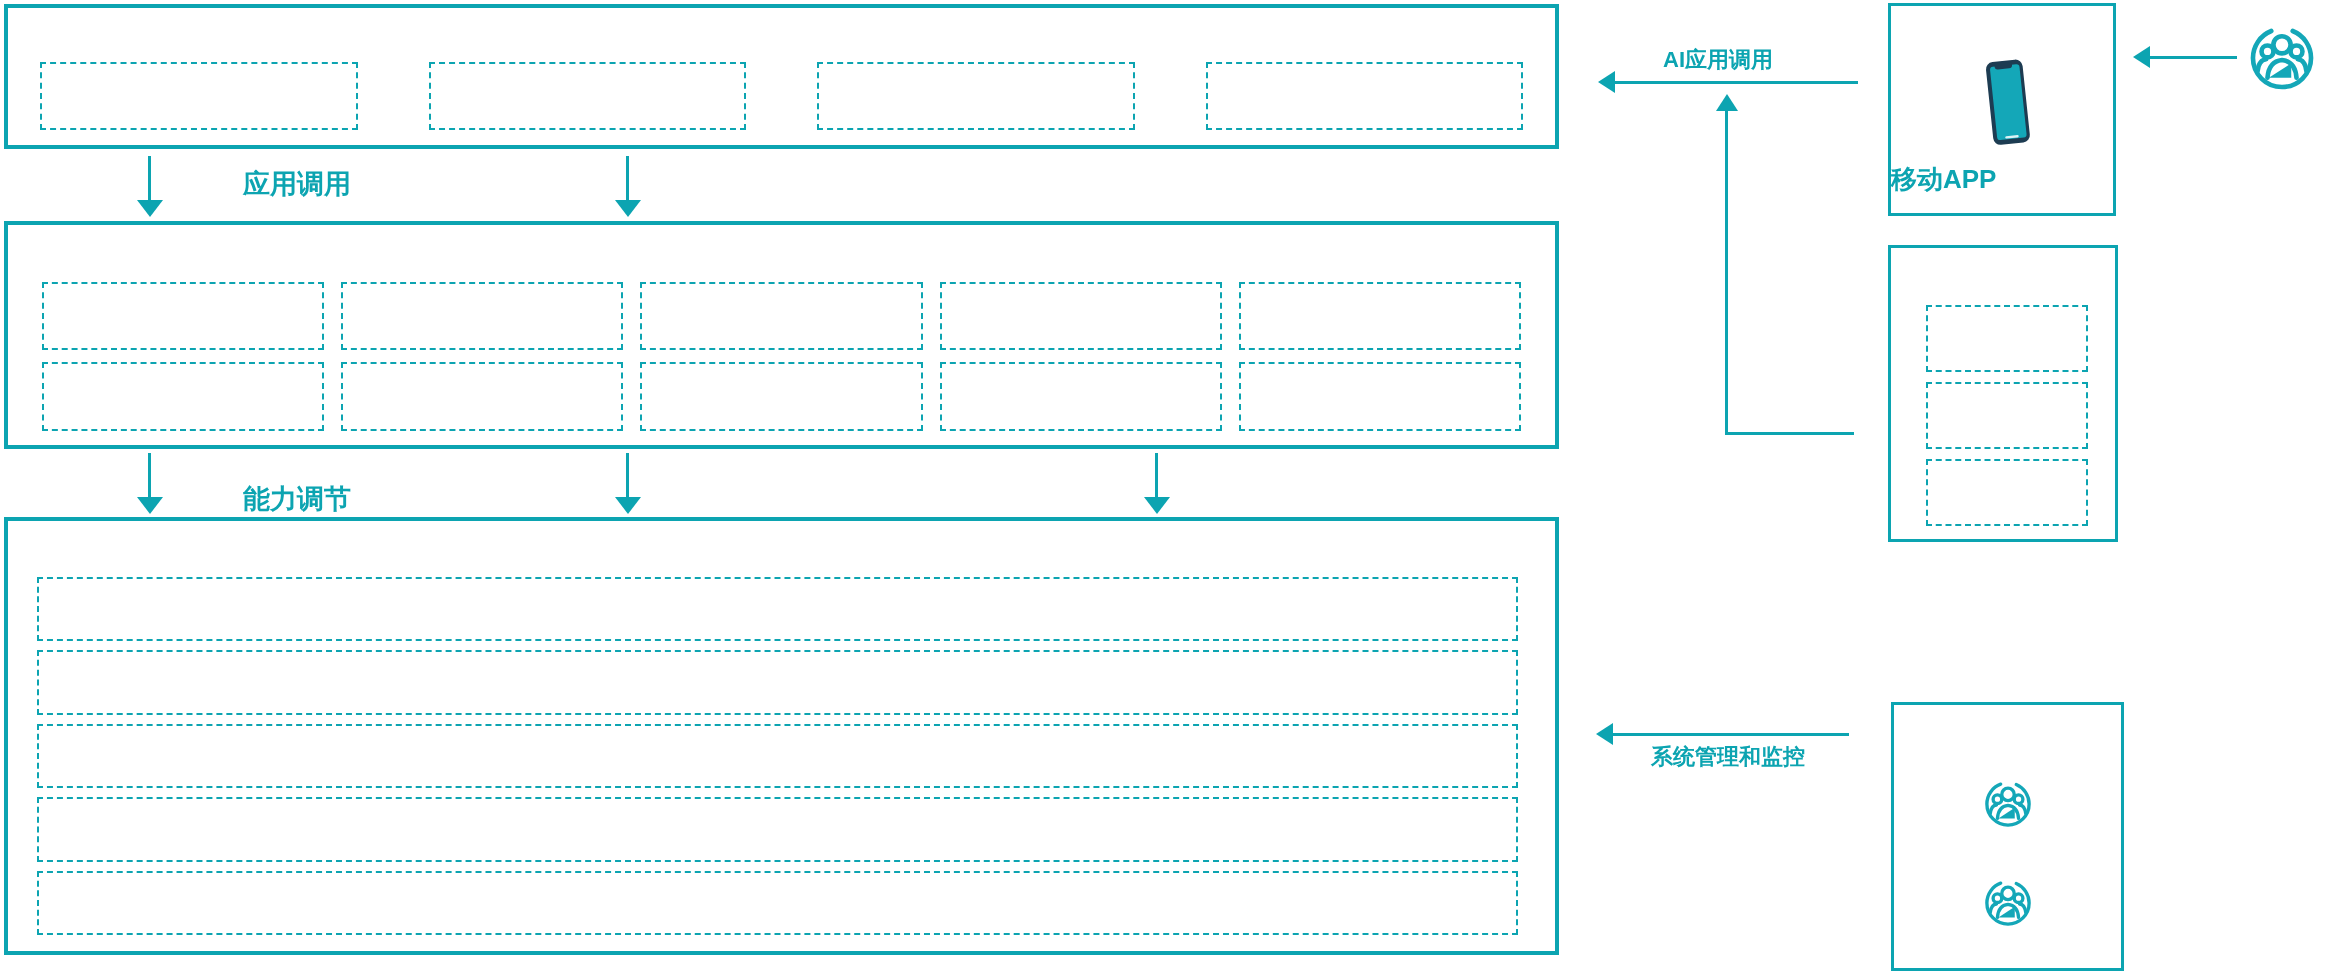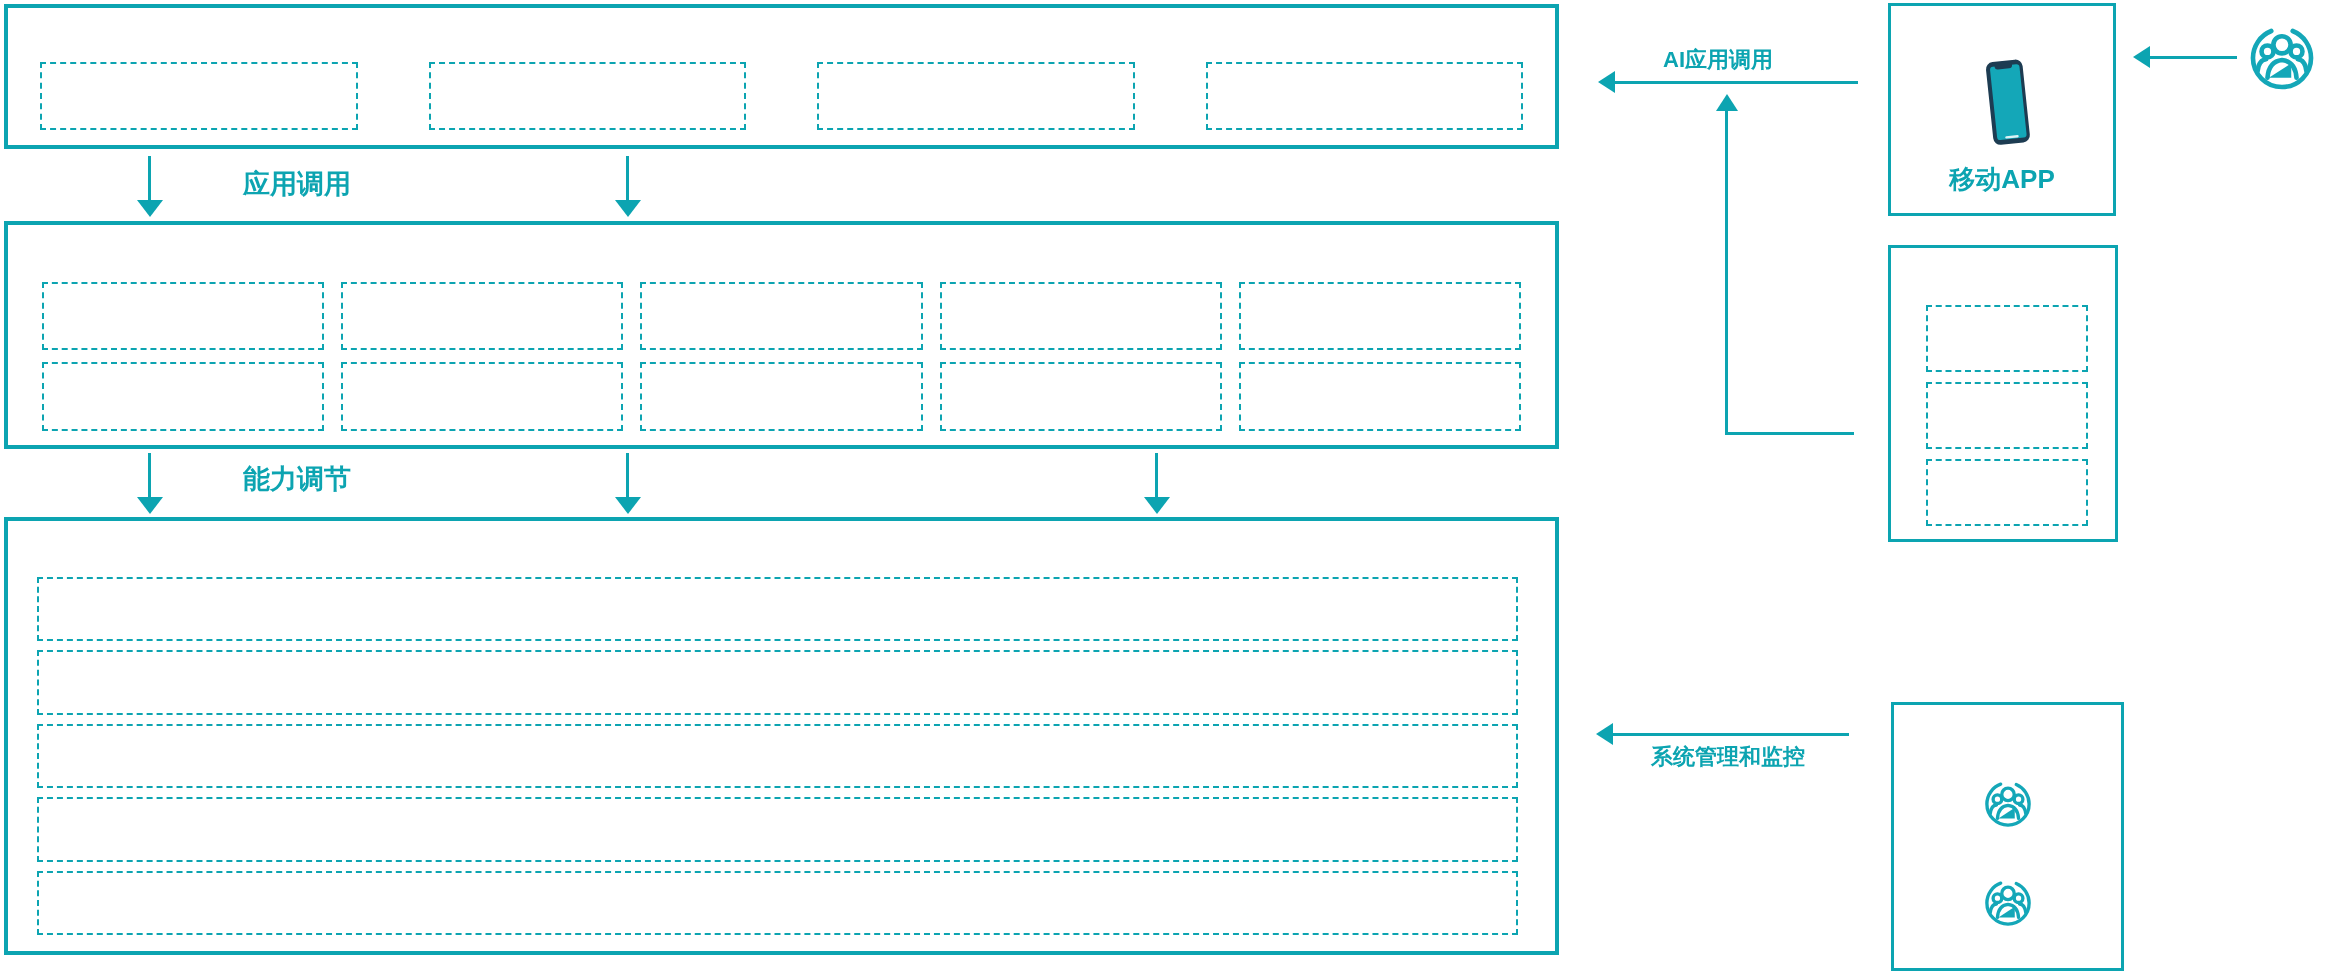--- a/index.html
+++ b/index.html
@@ -57,21 +57,21 @@
     position:absolute;width:0;height:0;
     border-left:11px solid transparent;
     border-right:11px solid transparent;
     border-bottom:17px solid var(--teal);
   }
   .icon-host{position:absolute;}
   .icon-host svg{display:block;width:100%;height:100%;}
   .phone-label{
     position:absolute;
     left:0;right:0;bottom:16px;
-    text-align:center;
+    text-align:left;
     color:var(--teal);
     font-weight:bold;
     font-size:26px;
   }
 </style>
 </head>
 <body>
 
 <div class="canvas">
 
@@ -116,21 +116,21 @@
   <div class="line" style="left:626px;top:156px;width:3px;height:44px;"></div>
   <div class="head-down" style="left:615px;top:200px;"></div>
   <div class="dlabel" style="left:243px;top:170px;font-size:27px;">应用调用</div>
 
   <div class="line" style="left:148px;top:453px;width:3px;height:44px;"></div>
   <div class="head-down" style="left:137px;top:497px;"></div>
   <div class="line" style="left:626px;top:453px;width:3px;height:44px;"></div>
   <div class="head-down" style="left:615px;top:497px;"></div>
   <div class="line" style="left:1155px;top:453px;width:3px;height:44px;"></div>
   <div class="head-down" style="left:1144px;top:497px;"></div>
-  <div class="dlabel" style="left:243px;top:465px;font-size:27px;">能力调节</div>
+  <div class="dlabel" style="left:243px;top:485px;font-size:27px;">能力调节</div>
 
   <div class="dlabel" style="left:1663px;top:48px;font-size:22px;text-align:center;">AI应用调用</div>
   <div class="head-left" style="left:1598px;top:71px;"></div>
   <div class="line" style="left:1614px;top:81px;width:244px;height:3px;"></div>
 
   <div class="head-up" style="left:1716px;top:94px;"></div>
   <div class="line" style="left:1725px;top:109px;width:3px;height:325px;"></div>
   <div class="line" style="left:1725px;top:432px;width:129px;height:3px;"></div>
 
   <div class="solid-box thin" style="left:1888px;top:3px;width:228px;height:213px;">

